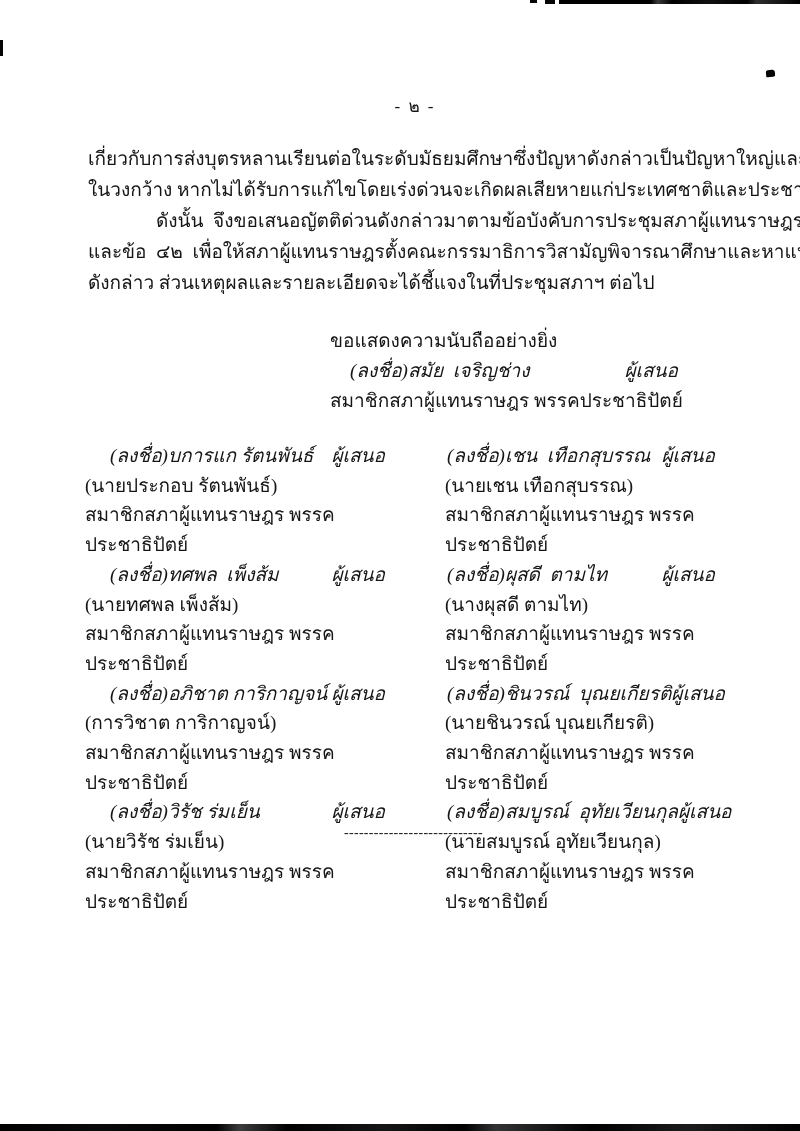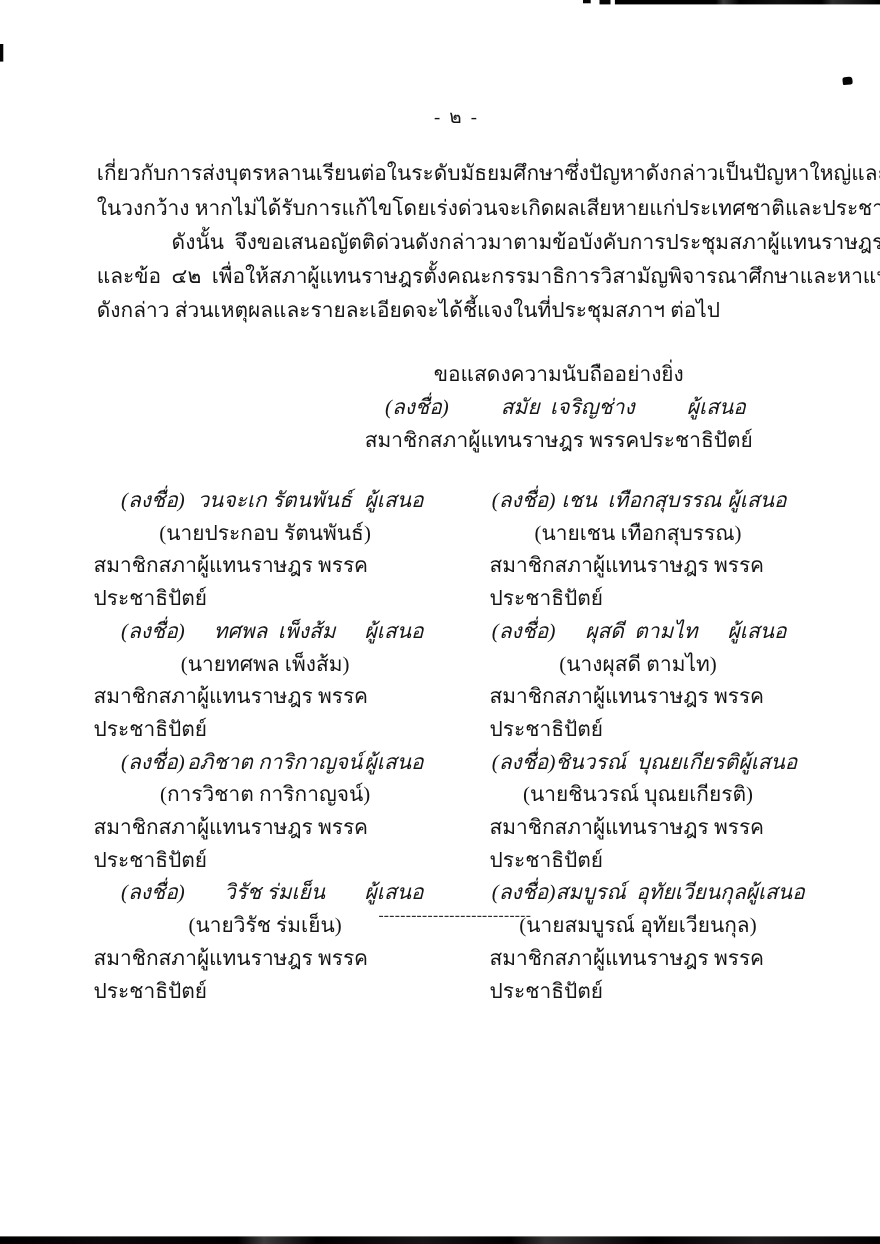--- a/index.html
+++ b/index.html
@@ -36,23 +36,23 @@
   .indent { padding-left: 68px; }
 
   
   .sign-first {
     position: absolute;
     left: 330px; top: 326px;
     width: 356px;
     font-size: 19px;
     line-height: 30px;
   }
-  .center { text-align: center; }
+  .center { }
   .sign-row { display: flex; align-items: baseline; white-space: pre; font-style: italic; }
-  .sign-row .nm { flex: 1; text-align: center; }
+  .sign-row .nm { flex: 1; }
   .sign-first .sl { margin-left: 20px; }
   .sign-first .pr { margin-right: 8px; }
 
   
   .sign-grid {
     position: absolute;
     left: 85px; top: 441px;
     width: 630px;
     display: grid;
     grid-template-columns: 312px 270px;
@@ -119,21 +119,21 @@
       <span class="pr">ผู้เสนอ</span>
     </div>
     <div class="center">สมาชิกสภาผู้แทนราษฎร พรรคประชาธิปัตย์</div>
   </div>
 
   <div class="sign-grid">
 
     <div class="cell-left">
       <div class="sign-row">
         <span class="sl">(ลงชื่อ)</span>
-        <span class="nm">วนจะเก รัตนพันธ์</span>
+        <span class="nm">บการแก รัตนพันธ์</span>
         <span class="pr">ผู้เสนอ</span>
       </div>
       <div class="center">(นายประกอบ  รัตนพันธ์)</div>
       <div>สมาชิกสภาผู้แทนราษฎร พรรคประชาธิปัตย์</div>
     </div>
 
     <div class="cell-right">
       <div class="sign-row">
         <span class="sl">(ลงชื่อ)</span>
         <span class="nm">เชน  เทือกสุบรรณ</span>

